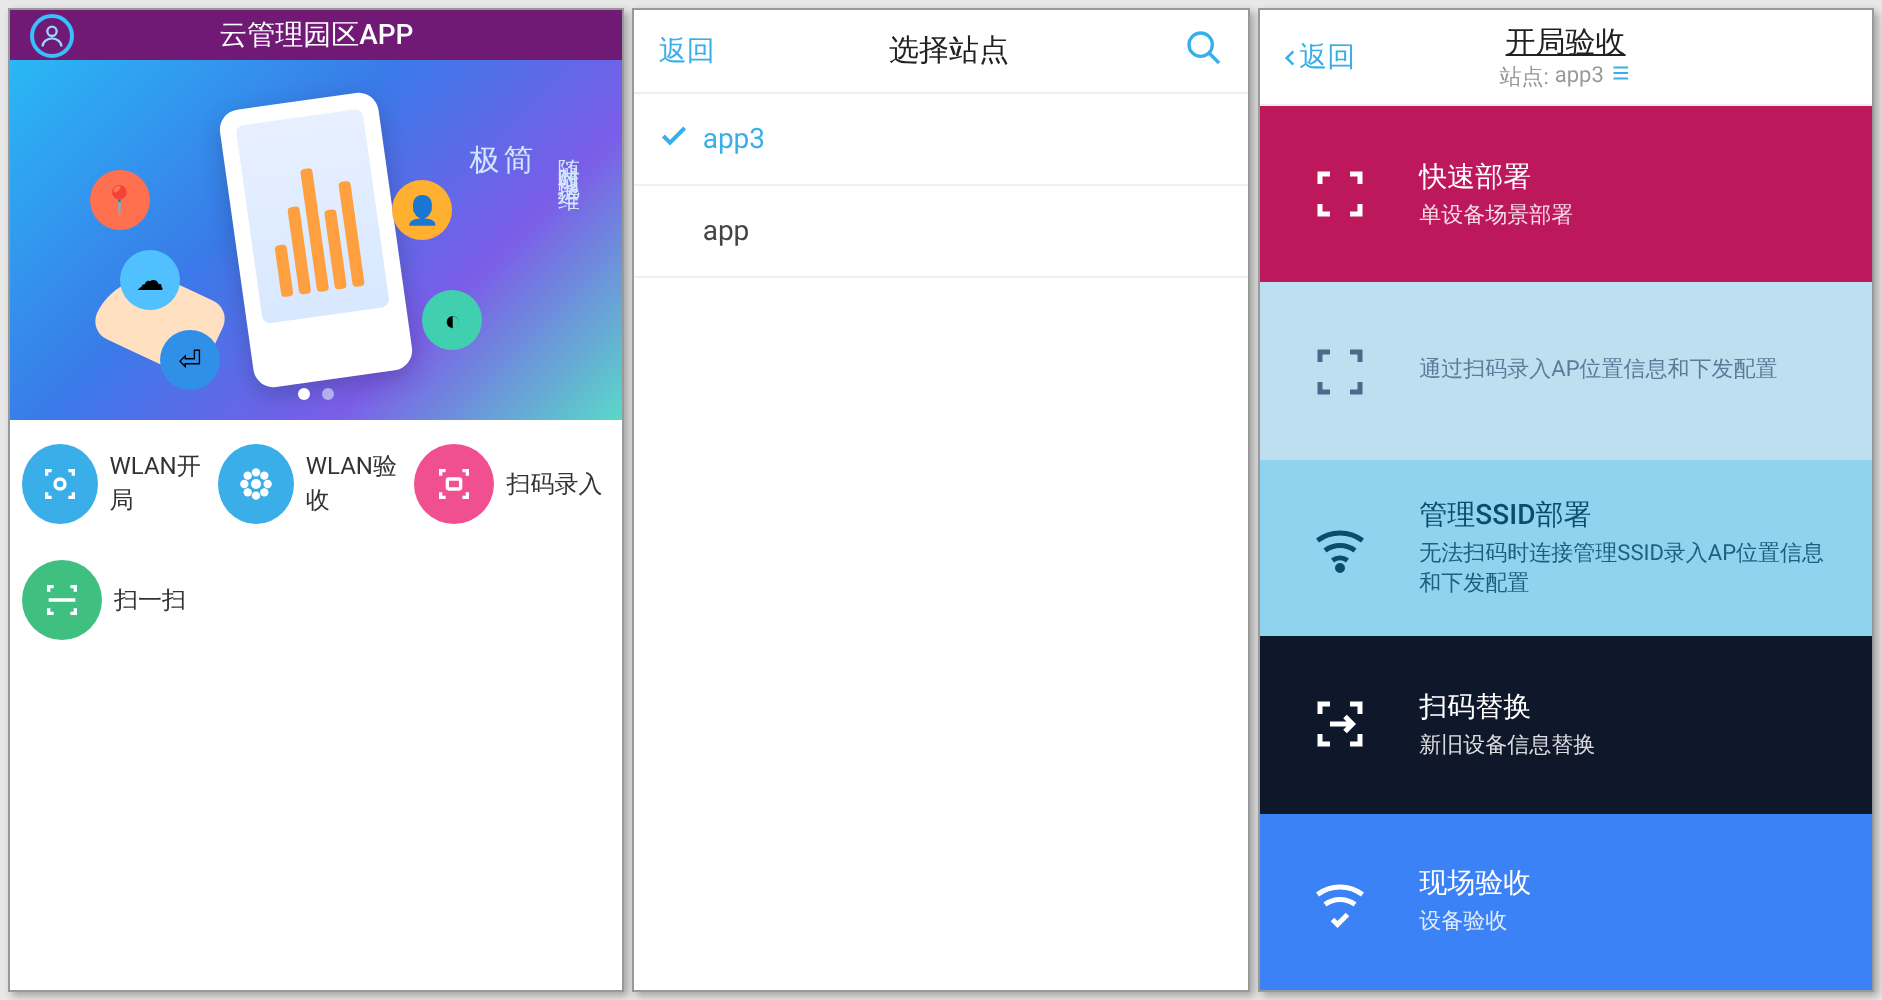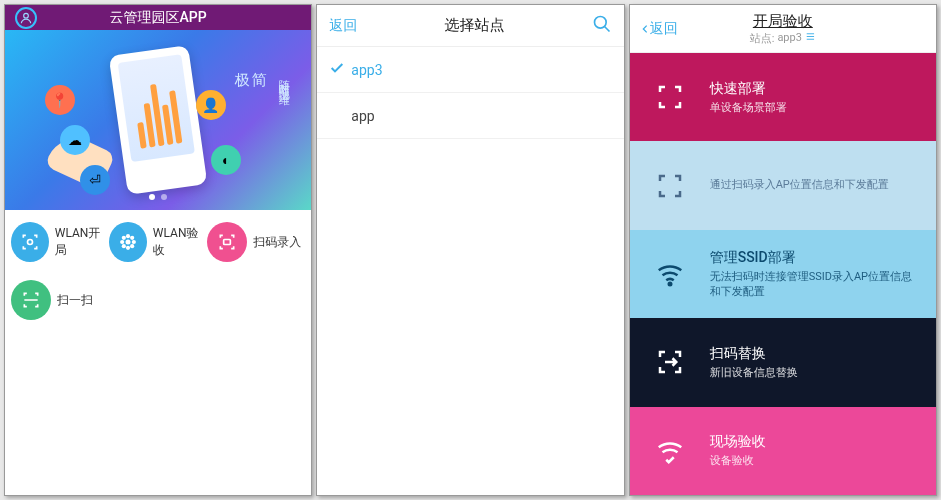--- a/index.html
+++ b/index.html
@@ -48,21 +48,21 @@
     .p3-list { flex: 1; display: flex; flex-direction: column; }
     .p3-card { flex: 1; display: flex; align-items: center; padding: 0 22px; gap: 22px; cursor: pointer; }
     .p3-card-icon { width: 36px; height: 36px; display: flex; align-items: center; justify-content: center; }
     .p3-card-text { flex: 1; }
     .p3-card-title { font-size: 14px; font-weight: 500; margin-bottom: 3px; }
     .p3-card-desc { font-size: 11px; opacity: 0.85; line-height: 1.3; }
     .c1 { background: #be185d; color: #fff; }
     .c2 { background: #bedff0; color: #4a6a8a; }
     .c3 { background: #8fd3ee; color: #0c4a6e; }
     .c4 { background: #0f172a; color: #fff; }
-    .c5 { background: #ec4899; color: #fff; justify-content: space-between; }
+    .c5 { background: #3b82f6; color: #fff; justify-content: space-between; }
   </style>
 </head>
 <body>
 
 <div class="container">
 
   <div class="pane">
     <div class="p1-header">
       <div class="p1-avatar">
         <svg width="14" height="14" viewBox="0 0 24 24" fill="none" stroke="#9ad8ff" stroke-width="2">

